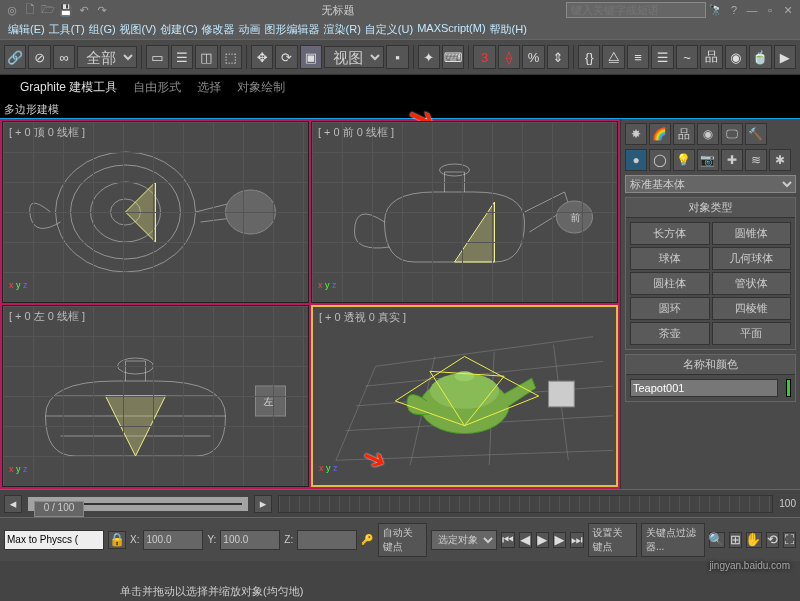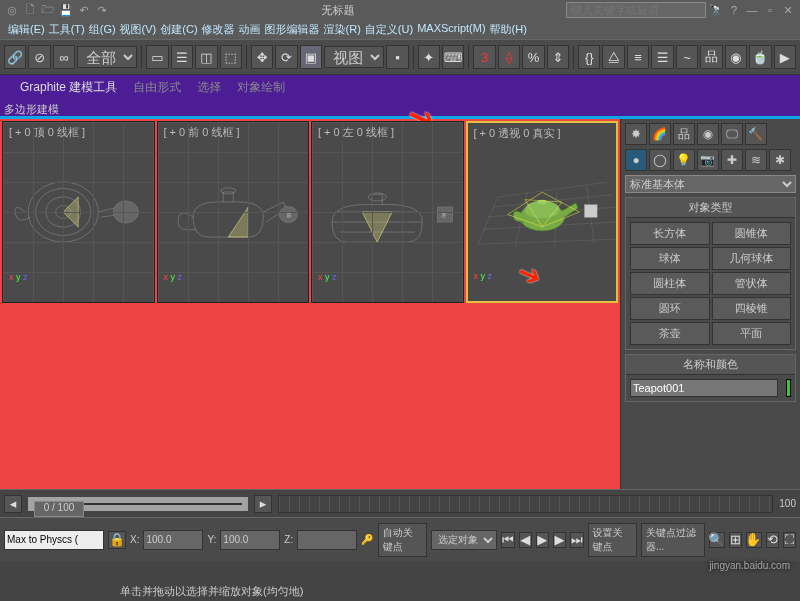--- a/index.html
+++ b/index.html
@@ -7,31 +7,31 @@
 .titlebar{height:20px;background:#5a5a5a;display:flex;align-items:center;padding:0 4px;gap:2px}
 .titlebar .ico{width:16px;height:16px;display:inline-flex;align-items:center;justify-content:center;color:#aaa}
 .titlebar .grow{flex:1}
 .titlebar input{background:#666;border:1px solid #888;color:#999;font-size:11px;padding:1px 4px;width:140px;height:16px}
 .menubar{background:#5a5a5a;padding:2px 8px;display:flex;flex-wrap:wrap;gap:4px}
 .menubar span{color:#c0e8ff;cursor:default}
 .toolbar{background:#4a4a4a;border-top:1px solid #666;border-bottom:1px solid #333;height:36px;display:flex;align-items:center;padding:0 4px;gap:2px}
 .tbtn{width:24px;height:24px;background:#555;border:1px solid #333;display:inline-flex;align-items:center;justify-content:center;color:#ddd;font-size:13px}
 .tbtn.act{background:#667}
 .tsel{background:#555;border:1px solid #333;color:#ccc;font-size:15px;height:22px;padding:0 4px}
-.ribbon{background:#4c1d95;border-bottom:3px solid #0ea5e9;height:44px}
+.ribbon{background:#000000;border-bottom:1px solid #0ea5e9;height:44px}
 .ribbon-tabs{display:flex;gap:16px;padding:4px 20px;font-size:12px}
 .ribbon-tabs span{color:#888}
 .ribbon-tabs span.act{color:#ddd}
 .ribbon-sub{padding:2px 4px;font-size:11px}
 .mainrow{display:flex;height:370px}
-.viewports{flex:1;display:grid;grid-template-columns:1fr 1fr 1fr 1fr;grid-template-rows:1fr 1fr;gap:2px;padding:2px;background:#ef4444}
+.viewports{flex:1;display:grid;grid-template-columns:1fr 1fr;grid-template-rows:1fr 1fr;gap:2px;padding:2px;background:#be185d}
 .vp{background:#4a4a4a;border:1px solid #222;position:relative;overflow:hidden}
 .vp.active{border:2px solid #e0c040}
 .vp-label{position:absolute;top:3px;left:6px;font-size:11px;color:#bbb}
-.vp-axis{position:absolute;bottom:20px;left:6px;font-size:9px;color:#f33}
+.vp-axis{position:absolute;bottom:12px;left:6px;font-size:9px;color:#f33}
 .vp svg{width:100%;height:100%}
 .sidebar{width:180px;background:#4a4a4a;border-left:1px solid #333;padding:4px;display:flex;flex-direction:column;gap:4px}
 .cmd-row{display:flex;gap:2px;flex-wrap:wrap}
 .cmd-ico{width:22px;height:22px;background:#555;border:1px solid #333;display:inline-flex;align-items:center;justify-content:center;font-size:12px}
 .cmd-ico.on{background:#2a5a7a}
 select.panel{width:100%;background:#666;border:1px solid #888;color:#ccc;font-size:11px;height:18px}
 .rollout{border:1px solid #666;background:#4a4a4a}
 .roll-head{background:#555;text-align:center;font-size:11px;padding:2px;border-bottom:1px solid #333}
 .prim-grid{display:grid;grid-template-columns:1fr 1fr;gap:2px;padding:4px}
 .prim-btn{background:#5a5a5a;border:1px solid #333;color:#ccc;font-size:11px;padding:3px 2px;text-align:center}

